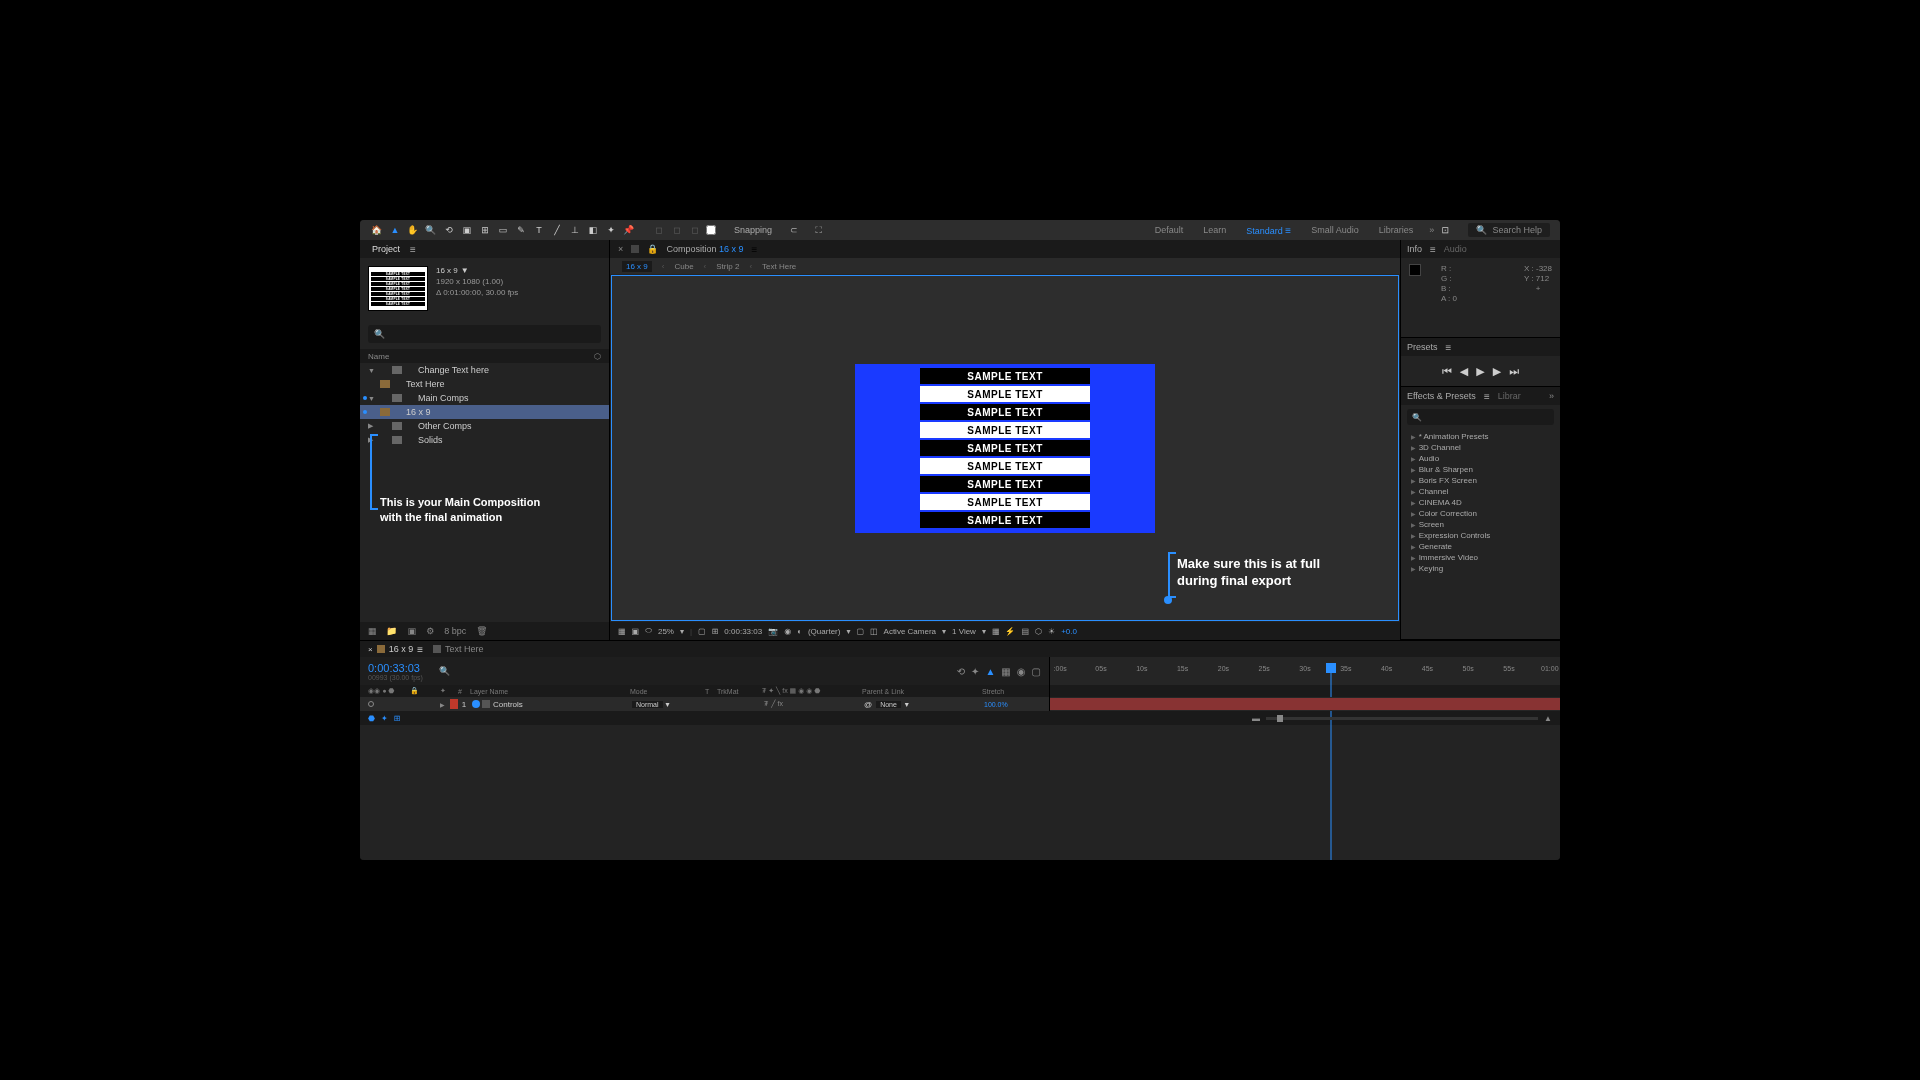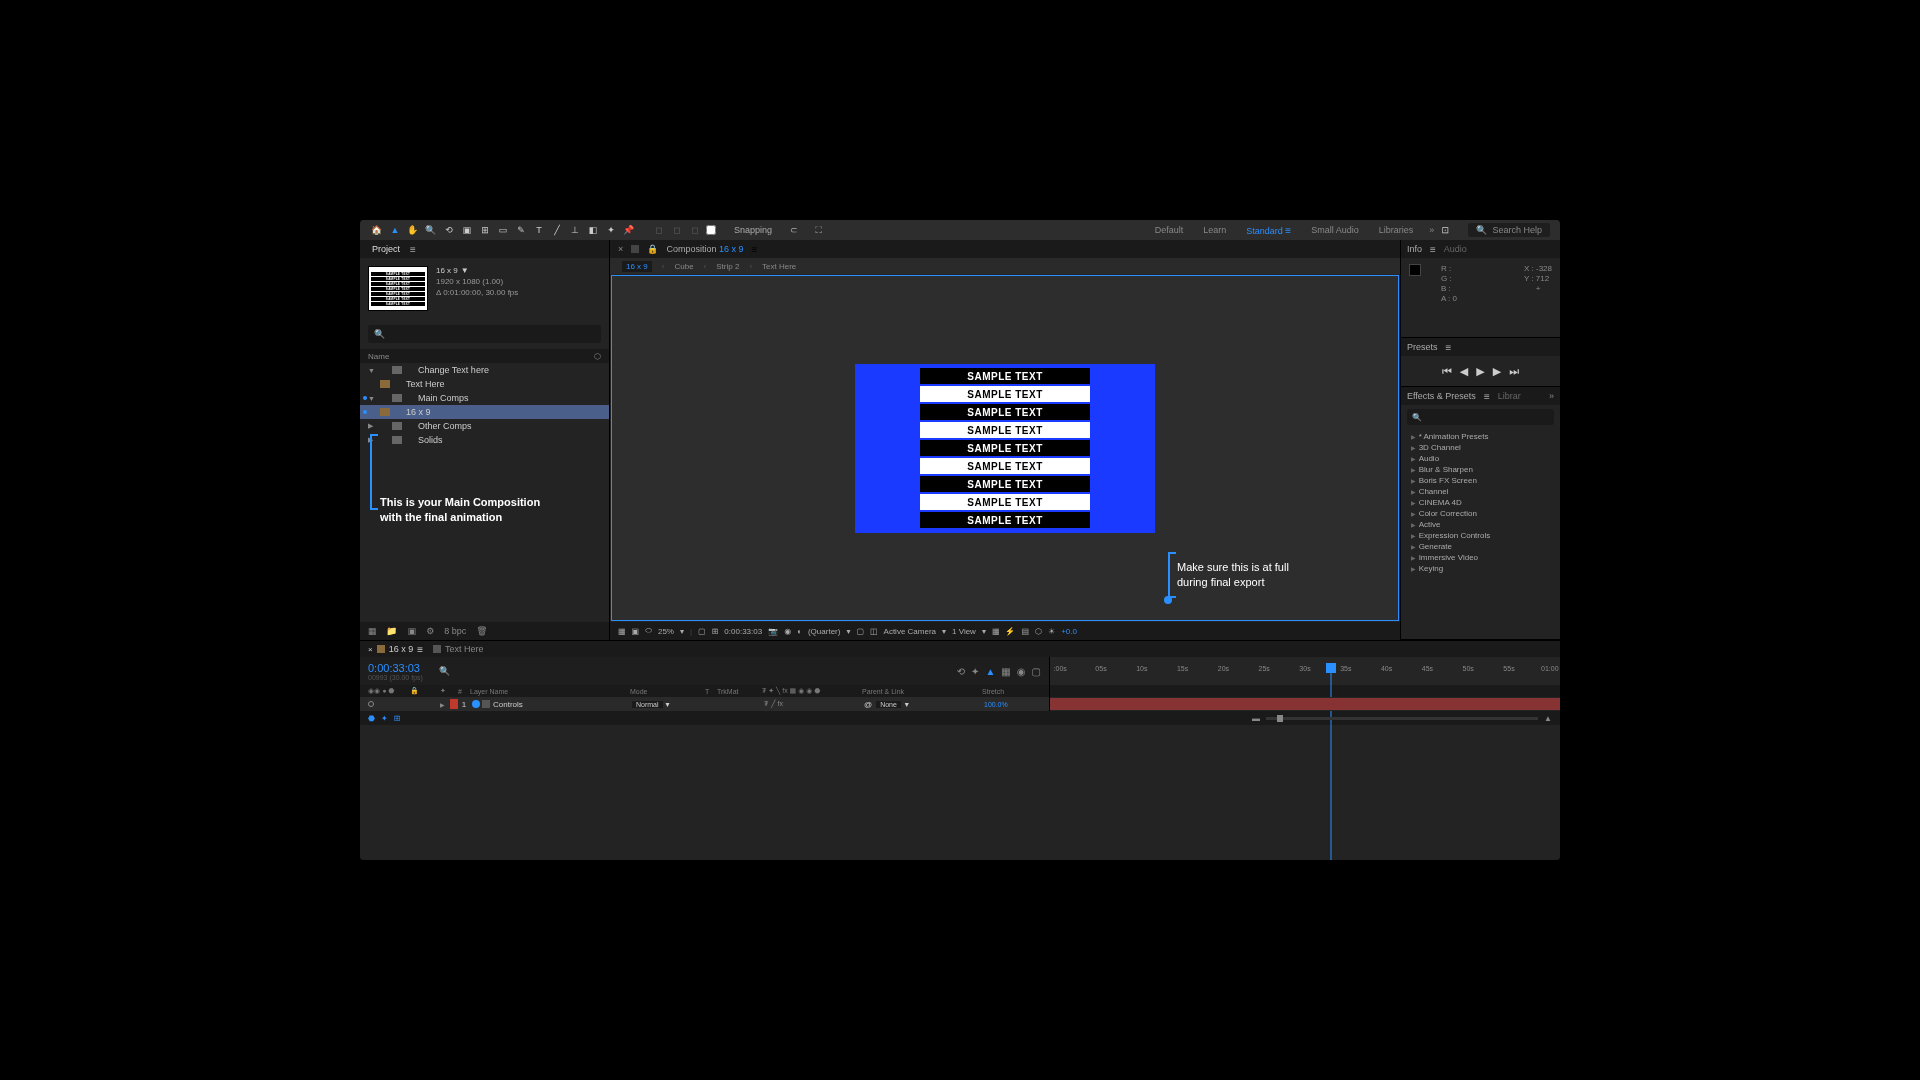--- a/index.html
+++ b/index.html
@@ -50,21 +50,21 @@
 .comp-title .hl{color:#2a8fff}
 .breadcrumb{height:16px;display:flex;align-items:center;padding:0 12px;font-size:8px;gap:10px;background:#2a2a2a;color:#888}
 .bc-item{cursor:pointer}
 .bc-item.active{color:#2a8fff;background:#1a1a1a;padding:1px 4px}
 .bc-sep{color:#555}
 .viewport{flex:1;background:#2d2d2d;display:flex;align-items:center;justify-content:center;border:1px solid #2a8fff;margin:1px;position:relative}
 .comp-preview{width:300px;height:169px;background:#1a3aff;display:flex;flex-direction:column;justify-content:center;align-items:center;padding:2px 0}
 .prev-strip{width:170px;height:16px;margin:1px 0;display:flex;align-items:center;justify-content:center;font-size:10px;font-weight:900;letter-spacing:0.5px}
 .prev-strip:nth-child(odd){background:#000;color:#fff}
 .prev-strip:nth-child(even){background:#fff;color:#000}
-.note-2{position:absolute;left:565px;bottom:30px;font-size:11px;color:#fff;font-weight:400;line-height:1.35;z-index:10}
+.note-2{position:absolute;left:565px;bottom:30px;font-size:13px;color:#fff;font-weight:700;line-height:1.35;z-index:10}
 .note-2-line{position:absolute;left:556px;bottom:22px;width:2px;height:46px;background:#2a8fff;z-index:10}
 .note-2-line::before{content:'';position:absolute;top:0;left:0;width:8px;height:2px;background:#2a8fff}
 .note-2-line::after{content:'';position:absolute;bottom:0;left:0;width:8px;height:2px;background:#2a8fff}
 .note-2-dot{position:absolute;left:552px;bottom:16px;width:8px;height:8px;background:#2a8fff;border-radius:50%;z-index:11}
 .viewer-footer{height:18px;background:#1a1a1a;display:flex;align-items:center;padding:0 8px;font-size:8px;color:#aaa;gap:6px}
 .vf-item{cursor:pointer}
 .vf-sep{color:#444}
 .vf-blue{color:#2a8fff}
 .right-panel{width:160px;background:#232323;display:flex;flex-direction:column;border-left:1px solid #000}
 .rp-section{border-bottom:1px solid #000}
@@ -375,21 +375,21 @@
           </div>
         <div class="fx-list">
           <div class="fx-item"><span class="fx-arrow">▶</span><span>* Animation Presets</span></div>
           <div class="fx-item"><span class="fx-arrow">▶</span><span>3D Channel</span></div>
           <div class="fx-item"><span class="fx-arrow">▶</span><span>Audio</span></div>
           <div class="fx-item"><span class="fx-arrow">▶</span><span>Blur &amp; Sharpen</span></div>
           <div class="fx-item"><span class="fx-arrow">▶</span><span>Boris FX Screen</span></div>
           <div class="fx-item"><span class="fx-arrow">▶</span><span>Channel</span></div>
           <div class="fx-item"><span class="fx-arrow">▶</span><span>CINEMA 4D</span></div>
           <div class="fx-item"><span class="fx-arrow">▶</span><span>Color Correction</span></div>
-          <div class="fx-item"><span class="fx-arrow">▶</span><span>Active</span></div>
+          <div class="fx-item"><span class="fx-arrow">▶</span><span>Screen</span></div>
           <div class="fx-item"><span class="fx-arrow">▶</span><span>Expression Controls</span></div>
           <div class="fx-item"><span class="fx-arrow">▶</span><span>Generate</span></div>
           <div class="fx-item"><span class="fx-arrow">▶</span><span>Immersive Video</span></div>
           <div class="fx-item"><span class="fx-arrow">▶</span><span>Keying</span></div>
         </div>
       </div>
     </div>
   </div>
 
   <div class="timeline">

